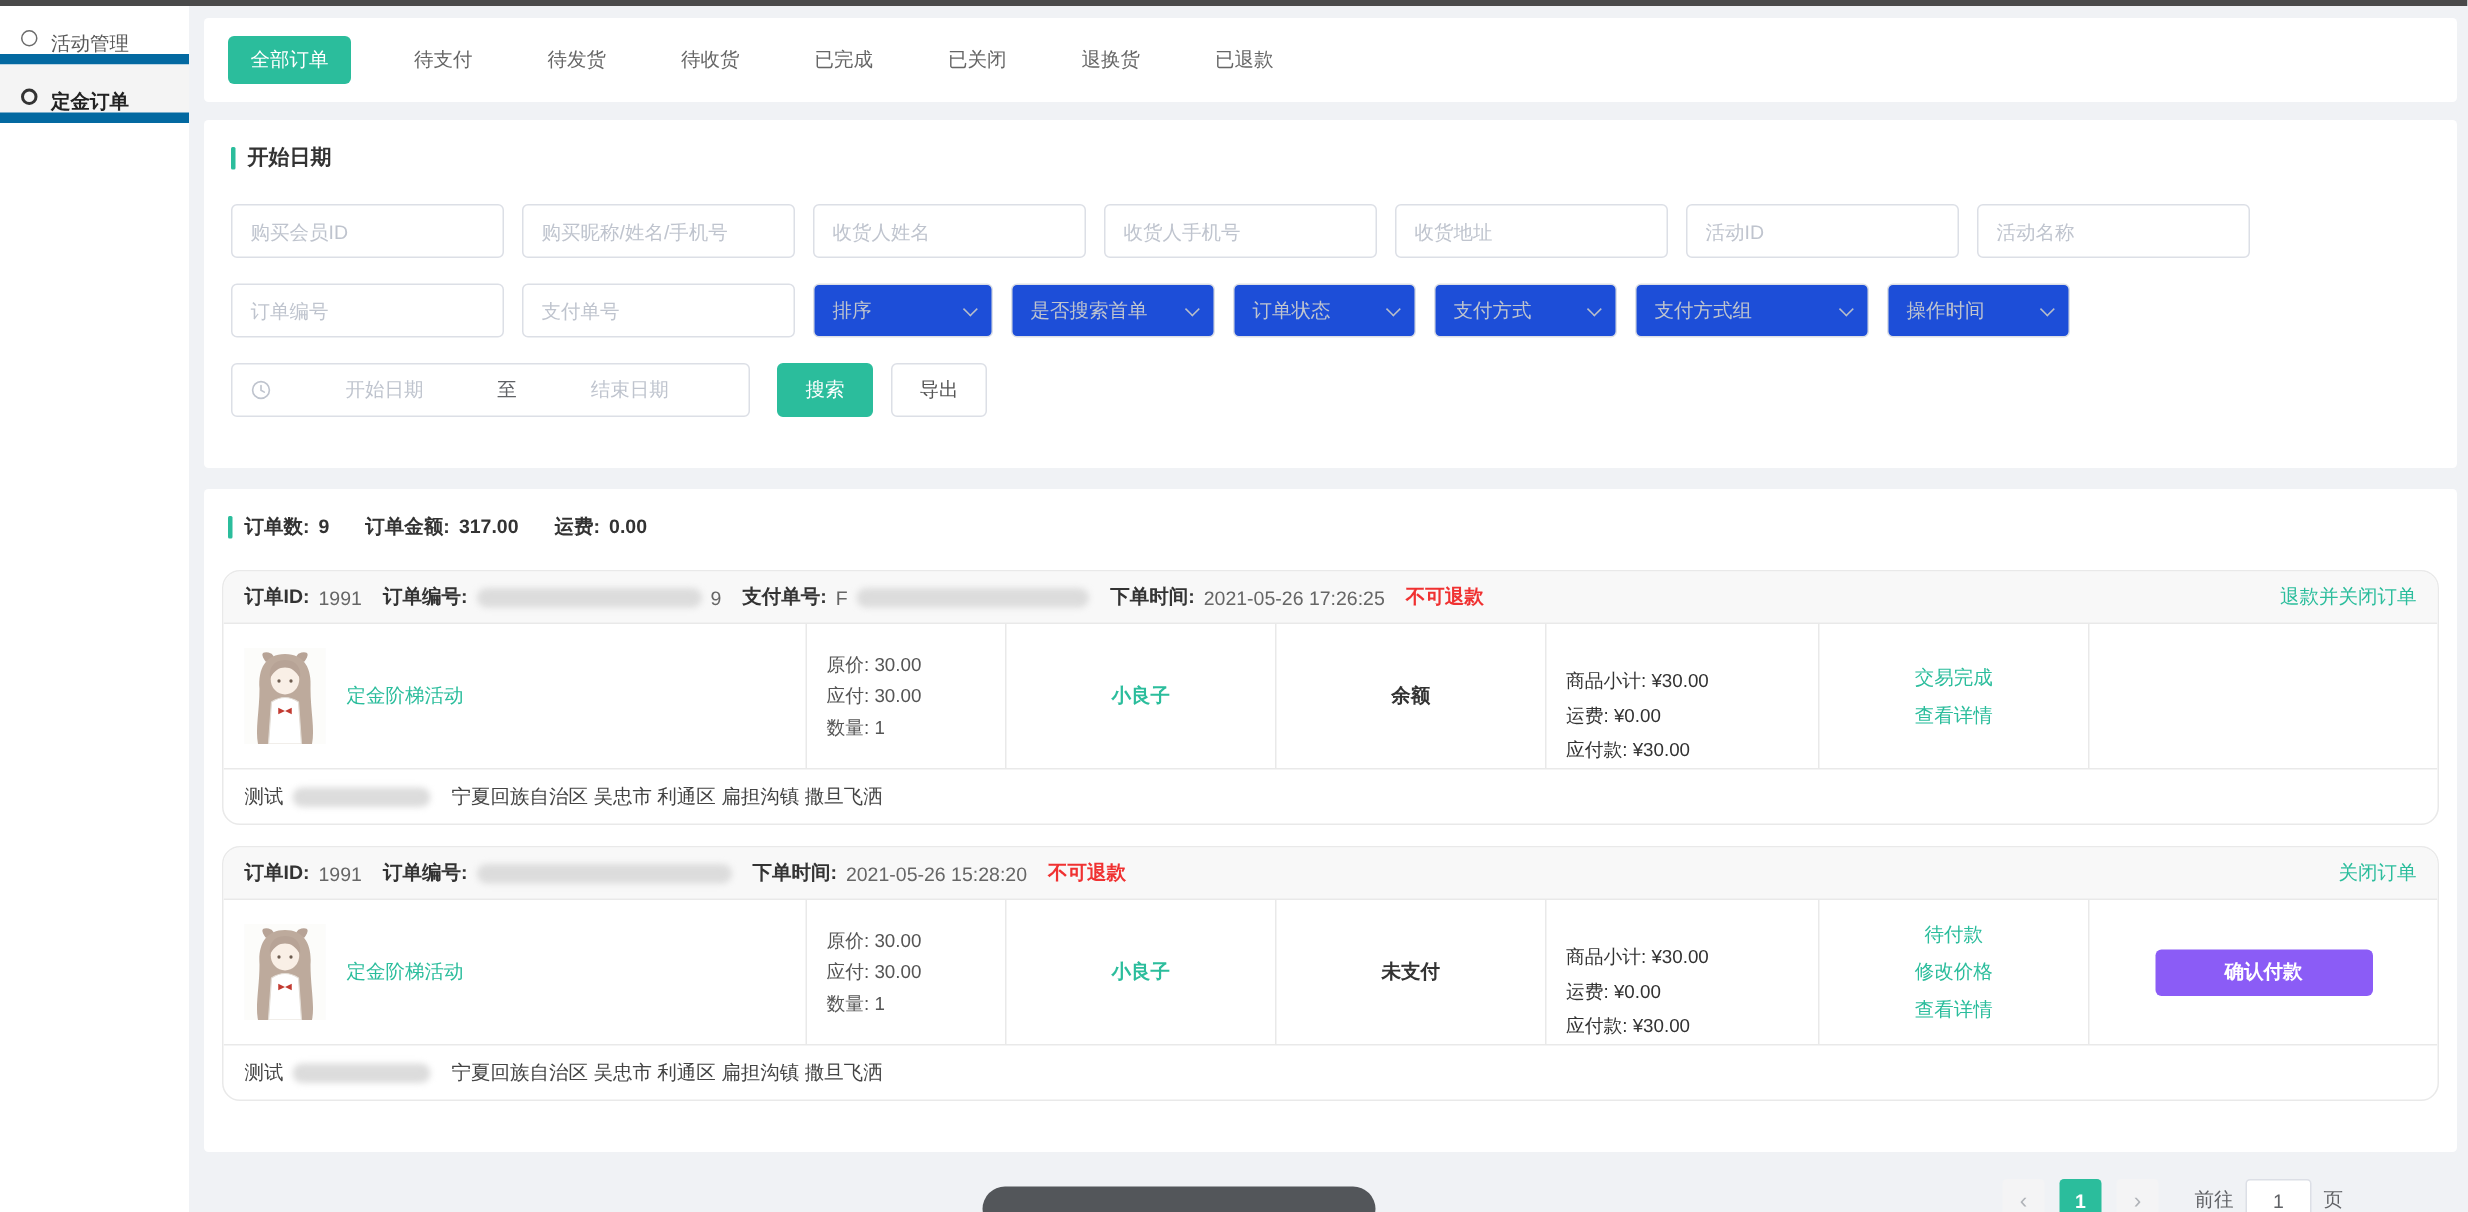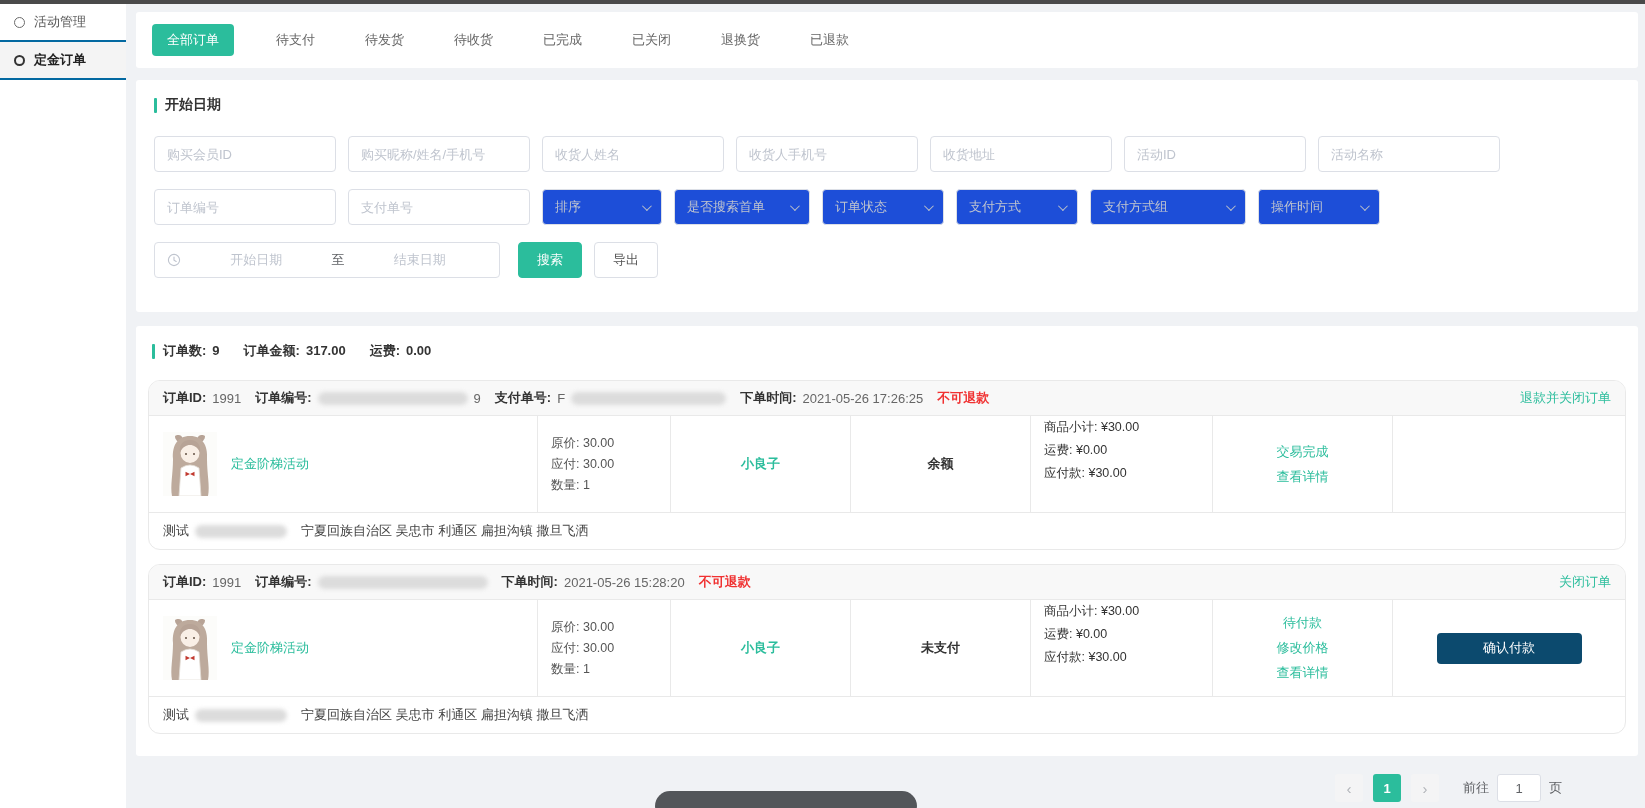--- a/index.html
+++ b/index.html
@@ -3,22 +3,22 @@
 <meta charset="utf-8">
 <style>
   * { margin:0; padding:0; box-sizing:border-box; }
   html,body { width:1645px; height:808px; overflow:hidden; background:#f0f2f5;
     font-family:"Liberation Sans","DejaVu Sans",sans-serif; font-size:13px; color:#333; }
   .topstrip { height:4px; background:#4a4a4a; width:100%; }
   .layout { display:flex; height:804px; }
 
   
   .sidebar { width:126px; background:#fff; flex:none; }
-  .side-item { height:38px; display:flex; align-items:center; gap:9px; padding:0 14px;
-    border-bottom:2px solid #0369a1; color:#595959; cursor:pointer; }
+  .side-item { height:38px; display:flex; gap:9px; padding:16px 14px;
+    border-bottom:7px solid #0369a1; color:#595959; cursor:pointer; }
   .side-item .ring { width:11px; height:11px; border:1.5px solid #6b6b6b; border-radius:50%; flex:none; }
   .side-item.active { background:#f4f4f4; color:#222; font-weight:bold; }
   .side-item.active .ring { border-color:#333; border-width:2px; }
 
   
   .main { flex:1; padding:8px 7px 0 10px; }
   .panel { background:#fff; border-radius:3px; }
 
   .tabs-panel { padding:12px 16px; display:flex; align-items:center; gap:34px; }
   .tab { color:#666; padding:6px 8px; cursor:pointer; white-space:nowrap; }
@@ -39,21 +39,21 @@
     transform:rotate(45deg) translateY(-2px); margin-left:auto; flex:none; }
   .date-range { width:346px; height:36px; border:1px solid #dcdfe6; border-radius:4px; display:flex;
     align-items:center; padding:0 12px; gap:8px; color:#bfc4ce; background:#fff; }
   .date-range .ph { flex:1; text-align:center; }
   .date-range .to { color:#606266; }
   .btn { height:36px; border-radius:4px; border:1px solid #dcdfe6; background:#fff; color:#555;
     padding:0 18px; font-size:13px; cursor:pointer; font-family:inherit; }
   .btn.green { background:#2bbd9c; border-color:#2bbd9c; color:#fff; }
   .ml6 { margin-left:6px; }
 
-  .results-panel { margin-top:14px; padding:14px 12px 8px 12px; }
+  .results-panel { margin-top:14px; padding:14px 12px 20px 12px; }
   .summary { display:flex; align-items:center; gap:8px; font-weight:bold; color:#333; margin:2px 4px 20px 4px; }
   .summary .grp { margin-right:16px; }
   .summary .grp .v { margin-left:6px; }
 
   
   .order-card { border:1px solid #e9e9e9; border-radius:12px; margin-bottom:14px; overflow:hidden; }
   .oc-header { background:#f8f8f8; border-bottom:1px solid #e9e9e9; height:35px; display:flex;
     align-items:center; padding:0 14px; gap:6px; }
   .oc-header .lbl { font-weight:bold; color:#333; margin-left:8px; }
   .oc-header .lbl:first-child { margin-left:0; }
@@ -64,29 +64,29 @@
     vertical-align:-2px; }
   .rw150 { width:150px; } .rw155 { width:155px; } .rw170 { width:170px; } .rw92 { width:92px; }
 
   .oc-body { display:flex; min-height:96px; align-items:stretch; }
   .col { display:flex; align-items:center; justify-content:center; border-left:1px solid #e9e9e9; }
   .col.first { border-left:none; justify-content:flex-start; padding-left:14px; gap:14px; width:388px; }
   .col.prices { width:133px; flex-direction:column; align-items:flex-start; justify-content:center;
     padding-left:13px; color:#555; line-height:21px; font-size:12.5px; }
   .col.buyer { width:180px; color:#2bbd9c; font-weight:600; }
   .col.payment { width:180px; font-weight:bold; color:#333; }
-  .col.totals { width:182px; flex-direction:column; align-items:flex-start; justify-content:flex-start;
+  .col.totals { width:182px; flex-direction:column; align-items:flex-start; justify-content:flex-end;
     padding-left:13px; color:#333; line-height:23px; font-size:12.5px; }
   .col.statuslinks { width:180px; flex-direction:column; justify-content:center; gap:7px; }
   .col.statuslinks .link { color:#2bbd9c; cursor:pointer; }
   .col.action { flex:1; }
   .avatar { width:54px; height:64px; flex:none; background:#fcfcfa; }
   .product-name { color:#2bbd9c; cursor:pointer; }
-  .confirm-btn { background:#0c4a6e; color:#fff; border:none; border-radius:4px; width:145px; height:31px;
-    font-size:13px; cursor:pointer; font-family:inherit; }
+  .confirm-btn { background:#8b5cf6; color:#fff; border:none; border-radius:4px; width:145px; height:31px;
+    font-size:13px; cursor:pointer; font-family:inherit;font-weight:bold; }
 
   .oc-footer { border-top:1px solid #e9e9e9; height:37px; display:flex; align-items:center;
     padding:0 14px; gap:6px; color:#444; }
   .oc-footer .addr { margin-left:8px; }
 
   
   .pagination { display:flex; justify-content:flex-end; align-items:center; gap:10px;
     margin:18px 76px 0 0; }
   .pg-btn { width:28px; height:28px; border-radius:3px; background:#f4f4f5; color:#b0b3b8;
     display:flex; align-items:center; justify-content:center; font-size:15px; cursor:pointer; border:none; }

